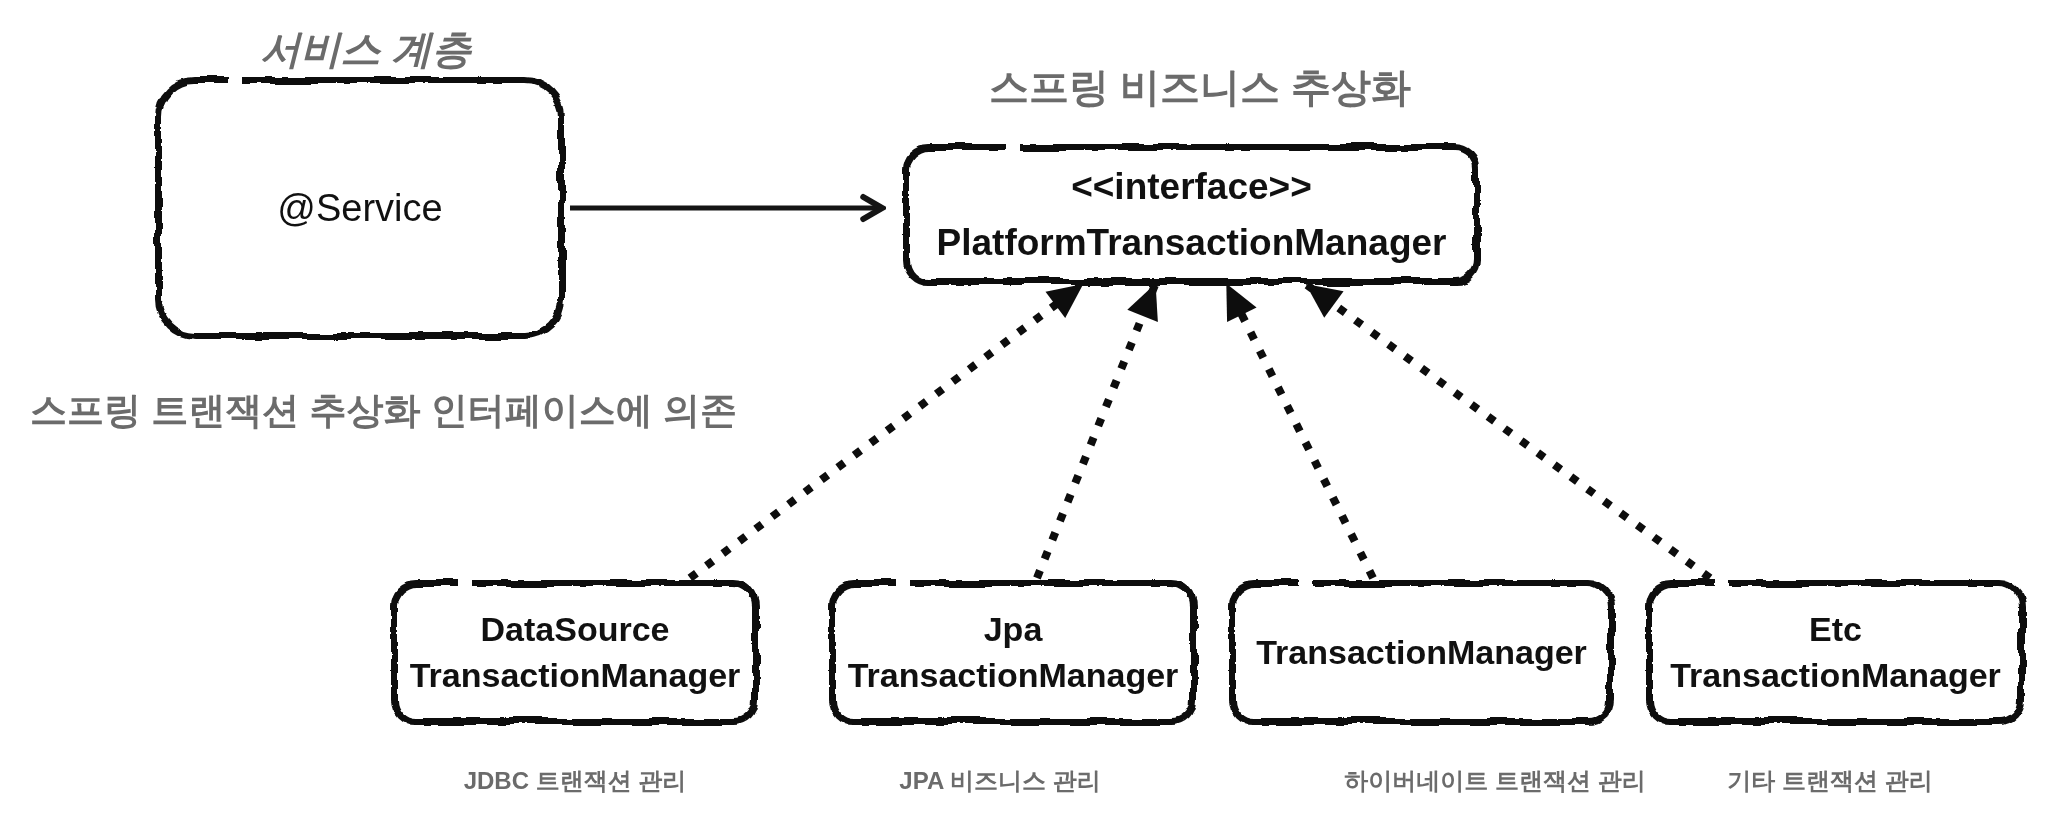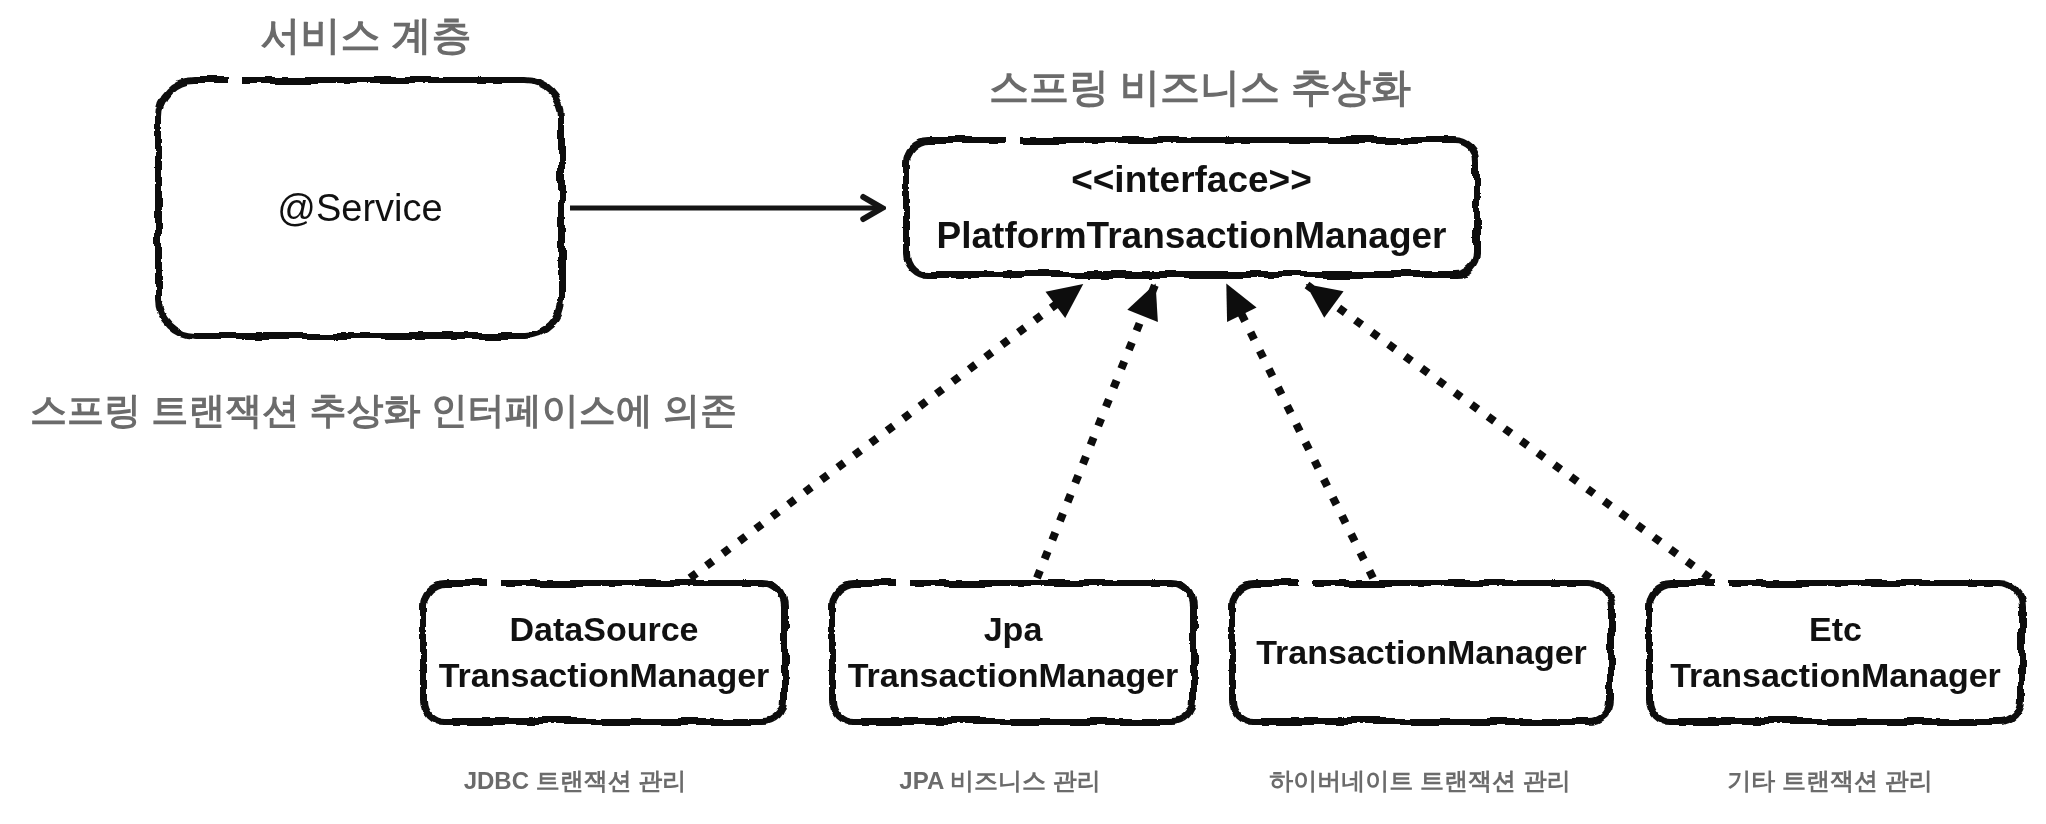--- a/index.html
+++ b/index.html
@@ -102,46 +102,46 @@
     </defs>
 
     <line class="solid-edge" x1="570" y1="208" x2="882" y2="208" marker-end="url(#mChev)"></line>
 
     <line class="dotted-edge" x1="690" y1="578" x2="1082" y2="285" marker-end="url(#mTri)"></line>
     <line class="dotted-edge" x1="1037" y1="578" x2="1155" y2="285" marker-end="url(#mTri)"></line>
     <line class="dotted-edge" x1="1373" y1="578" x2="1227" y2="285" marker-end="url(#mTri)"></line>
     <line class="dotted-edge" x1="1710" y1="578" x2="1307" y2="285" marker-end="url(#mTri)"></line>
   </svg>
 
-  <div class="glabel centered title-label" style="left:366px; top:8px;">서비스 계층</div>
+  <div class="glabel centered title-label" style="left:366px; top:22px;font-style:italic;">서비스 계층</div>
 
   <div class="glabel centered title-label" style="left:1200px; top:60px;">스프링 비즈니스 추상화</div>
 
   <div class="glabel caption-label" style="left:30px; top:366px;">스프링 트랜잭션 추상화 인터페이스에 의존</div>
 
   <div class="box rad-lg service-box" style="left:155px; top:77px; width:410px; height:262px;">
     <div class="edge">
         <i class="notch"></i>
       </div>
     <div class="txt">
       <div class="l1">@Service</div>
     </div>
   </div>
 
-  <div class="box rad-md interface-box" style="left:903px; top:137px; width:577px; height:141px;">
+  <div class="box rad-md interface-box" style="left:903px; top:144px; width:577px; height:141px;">
     <div class="edge">
         <i class="notch"></i>
       </div>
     <div class="txt">
       <div>&lt;&lt;interface&gt;&gt;</div>
       <div>PlatformTransactionManager</div>
     </div>
   </div>
 
-  <div class="box rad-md impl-box" style="left:420px; top:580px; width:368px; height:145px;">
+  <div class="box rad-md impl-box" style="left:391px; top:580px; width:368px; height:145px;">
     <div class="edge">
         <i class="notch"></i>
       </div>
     <div class="txt">
       <div>DataSource</div>
       <div>TransactionManager</div>
     </div>
   </div>
 
   <div class="box rad-md impl-box" style="left:829px; top:580px; width:368px; height:145px;">
@@ -168,16 +168,16 @@
         <i class="notch"></i>
       </div>
     <div class="txt">
       <div>Etc</div>
       <div>TransactionManager</div>
     </div>
   </div>
 
   <div class="glabel centered impl-label" style="left:575px; top:765px;">JDBC 트랜잭션 관리</div>
   <div class="glabel centered impl-label" style="left:1000px; top:765px;">JPA 비즈니스 관리</div>
-  <div class="glabel centered impl-label" style="left:1420px; top:765px;">하이버네이트 트랜잭션 관리</div>
+  <div class="glabel centered impl-label" style="left:1495px; top:765px;">하이버네이트 트랜잭션 관리</div>
   <div class="glabel centered impl-label" style="left:1830px; top:765px;">기타 트랜잭션 관리</div>
 
 </div>
 
 </body></html>

